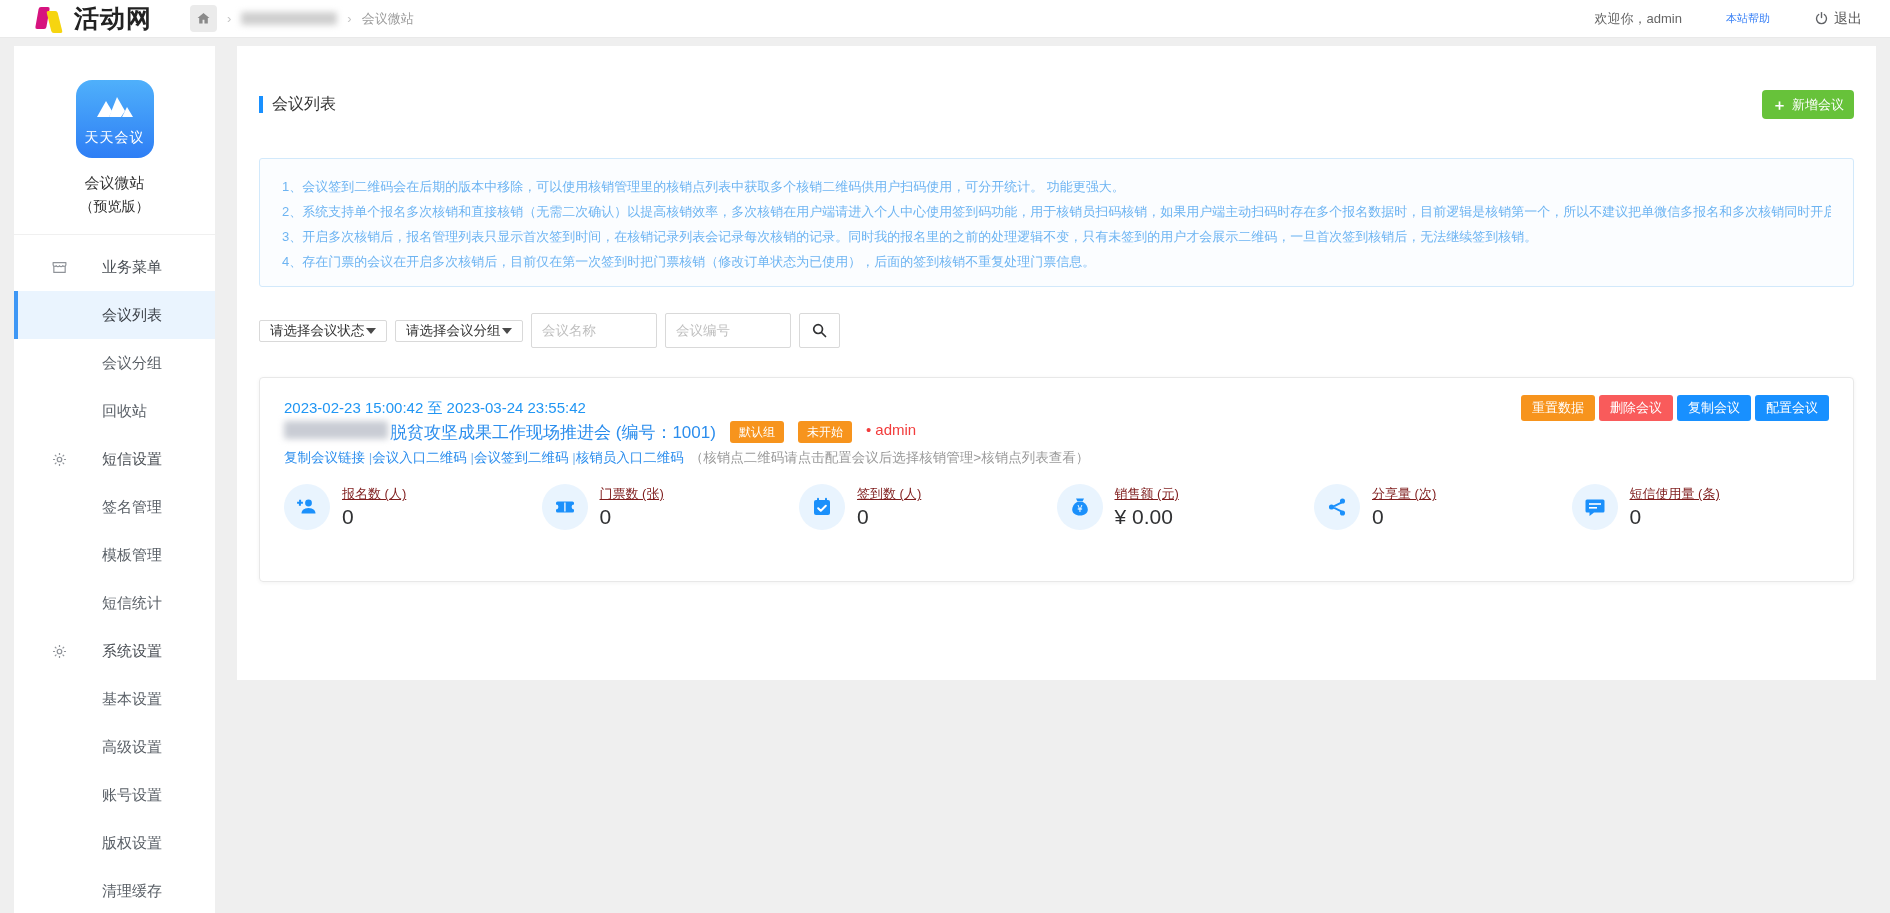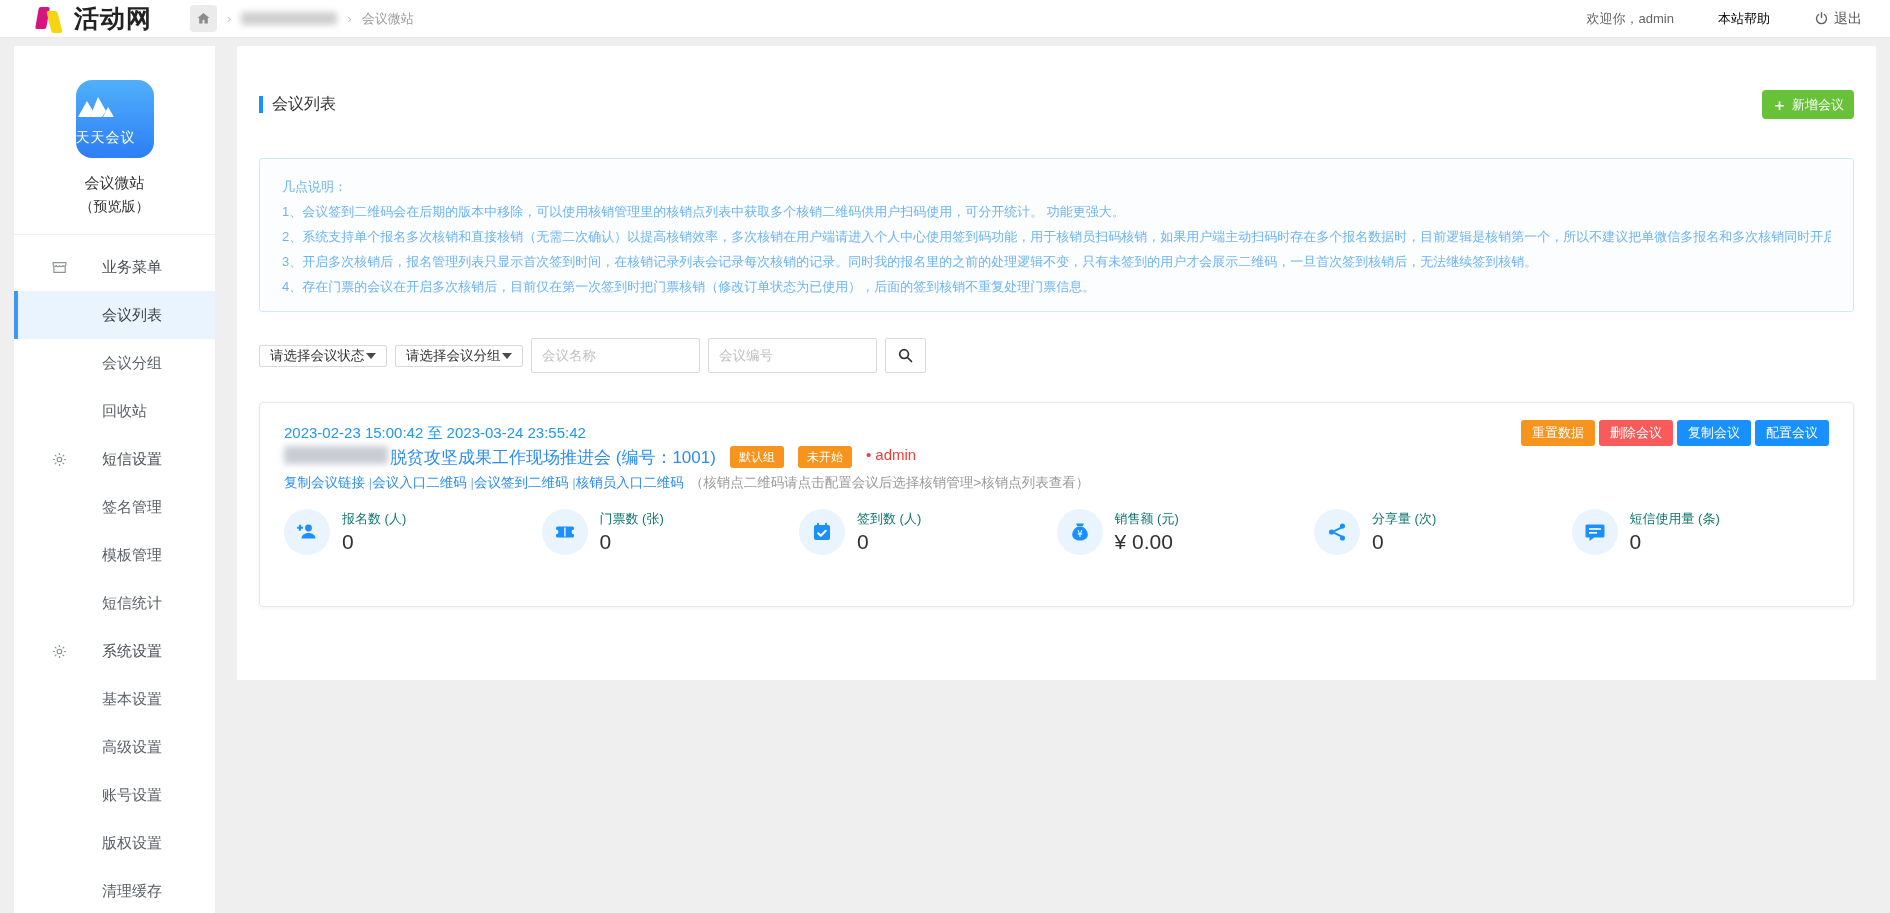--- a/index.html
+++ b/index.html
@@ -14,28 +14,28 @@
   .logo-mark .m1 { position:absolute; left:1px; top:2px; width:11px; height:22px; background:#d6137f; transform:skewX(-10deg); border-radius:2px; }
   .logo-mark .m2 { position:absolute; left:13px; top:6px; width:11px; height:22px; background:#f6d510; transform:skewX(14deg); border-radius:2px; }
   .logo-text { font-size:25px; font-weight:bold; color:#222; letter-spacing:1px; }
   .crumbs { display:flex; align-items:center; margin-left:38px; gap:10px; }
   .home-btn { width:27px; height:27px; background:#ebebeb; border-radius:4px; display:flex; align-items:center; justify-content:center; cursor:pointer; }
   .crumb-sep { color:#c4c4c4; font-size:13px; }
   .crumb-redacted { width:96px; height:13px; background:#cfcfcf; border-radius:2px; filter:blur(3px); }
   .crumb-current { color:#9b9b9b; font-size:13px; }
   .topbar-right { margin-left:auto; display:flex; align-items:center; margin-right:28px; gap:44px; }
   .welcome { font-size:13px; color:#666; }
-  .help-link { font-size:13px; color:#000000; cursor:pointer; }
+  .help-link { font-size:11px; color:#3b82f6; cursor:pointer; }
   .logout { display:flex; align-items:center; gap:5px; font-size:14px; color:#555; cursor:pointer; }
 
   
   .sidebar { position:absolute; left:14px; top:46px; width:201px; height:867px; background:#fff; }
   .app-badge { margin:34px auto 0; width:78px; height:78px; border-radius:16px;
     background:linear-gradient(180deg,#4fb0fb 0%,#2e7ef5 100%); display:flex; flex-direction:column;
-    align-items:flex-start; justify-content:center;gap:8px; }
+    align-items:center; justify-content:center;gap:8px; }
   .app-badge .mlogo { margin-top:4px; }
   .app-badge .app-name { color:#fff; font-size:14px; margin-top:2px; letter-spacing:1px; }
   .site-title { text-align:center; font-size:15px; color:#333; margin-top:16px; }
   .site-sub { text-align:center; font-size:14px; color:#333; margin-top:5px; }
   .side-divider { border-top:1px solid #f0f0f0; margin-top:18px; }
   .menu { margin-top:8px; }
   .menu-row { position:relative; height:48px; display:flex; align-items:center; cursor:pointer; }
   .menu-row .mi { position:absolute; left:36px; width:18px; height:18px; display:flex; align-items:center; justify-content:center; color:#8f9399; }
   .menu-row .ml { padding-left:88px; font-size:15px; color:#595f66; }
   .menu-row.section .ml { color:#4a4f55; }
@@ -53,21 +53,21 @@
   .add-btn .plus { font-size:15px; font-weight:bold; line-height:1; }
 
   .notes { margin-top:39px; border:1px solid #d2e9fb; background:#fbfdff; border-radius:3px;
     padding:15px 22px 12px; color:#6db4f2; font-size:13px; }
   .notes div { line-height:25px; white-space:nowrap; overflow:hidden; }
 
   .filters { display:flex; align-items:center; margin-top:26px; gap:8px; }
   .fselect { width:128px; height:22px; border:1px solid #d9d9d9; border-radius:2px; background:#fff;
     display:flex; align-items:center; padding:0 10px; font-size:13.5px; color:#333; cursor:pointer; }
   .fselect .caret { margin-left:auto; width:0; height:0; border-left:5px solid transparent; border-right:5px solid transparent; border-top:6px solid #4a4a4a; }
-  .ftext { width:169px; height:35px; border:1px solid #d9d9d9; border-radius:2px; padding:0 10px; font-size:13.5px; color:#333; outline:none; font-family:Liberation Serif, serif; }
+  .ftext { width:126px; height:35px; border:1px solid #d9d9d9; border-radius:2px; padding:0 10px; font-size:13.5px; color:#333; outline:none; font-family:Liberation Serif, serif; }
   .ftext::placeholder { color:#bfbfbf; }
   .search-btn { width:41px; height:35px; border:1px solid #d9d9d9; border-radius:2px; background:#fff;
     display:flex; align-items:center; justify-content:center; cursor:pointer; }
 
   
   .mcard { margin-top:29px; border:1px solid #e8e8e8; border-radius:4px; box-shadow:0 1px 4px rgba(0,0,0,.05);
     height:205px; padding:17px 24px 0; }
   .mrow1 { display:flex; align-items:center; }
   .mdate { font-size:15px; color:#2196f3; }
   .mactions { margin-left:auto; display:flex; gap:4px; }
@@ -84,21 +84,21 @@
   .owner { margin-left:14px; font-size:15px; color:#f23c3c; }
   .owner::before { content:"• "; }
   .mrow3 { display:flex; align-items:center; margin-top:5px; font-size:13.5px; }
   .mlink { color:#2b8ded; cursor:pointer; }
   .mlink:not(.last)::after { content:" | "; color:#7fb6ea; cursor:default; }
   .links-note { color:#999; margin-left:6px; }
   .mstats { display:flex; margin-top:17px; }
   .stat { flex:1; display:flex; align-items:center; }
   .stat-ic { width:46px; height:46px; border-radius:50%; background:#e9f4fe; display:flex; align-items:center; justify-content:center; }
   .stat-txt { margin-left:12px; }
-  .stat-label { font-size:13px; color:#0f766e; }
+  .stat-label { font-size:13px; color:#7f1d1d;text-decoration:underline; }
   .stat-value { font-size:21px; color:#303133; margin-top:2px; }
 </style>
 </head>
 <body>
 
 <div class="topbar">
   <div class="logo-wrap">
     <div class="logo-mark">
         <div class="m1"></div>
         <div class="m2"></div>
@@ -209,21 +209,20 @@
 <div class="main">
   <div class="title-row">
     <div class="page-title">会议列表</div>
     <button class="add-btn">
       <span class="plus">＋</span>
       <span>新增会议</span>
     </button>
   </div>
 
   <div class="notes">
-    <div>几点说明：</div>
     <div>1、会议签到二维码会在后期的版本中移除，可以使用核销管理里的核销点列表中获取多个核销二维码供用户扫码使用，可分开统计。 功能更强大。</div>
     <div>2、系统支持单个报名多次核销和直接核销（无需二次确认）以提高核销效率，多次核销在用户端请进入个人中心使用签到码功能，用于核销员扫码核销，如果用户端主动扫码时存在多个报名数据时，目前逻辑是核销第一个，所以不建议把单微信多报名和多次核销同时开启。</div>
     <div>3、开启多次核销后，报名管理列表只显示首次签到时间，在核销记录列表会记录每次核销的记录。同时我的报名里的之前的处理逻辑不变，只有未签到的用户才会展示二维码，一旦首次签到核销后，无法继续签到核销。</div>
     <div>4、存在门票的会议在开启多次核销后，目前仅在第一次签到时把门票核销（修改订单状态为已使用），后面的签到核销不重复处理门票信息。</div>
   </div>
 
   <div class="filters">
     <div class="fselect">
       <span>请选择会议状态</span>
       <span class="caret"></span>

